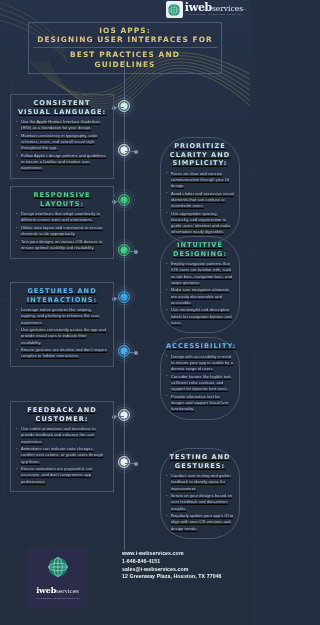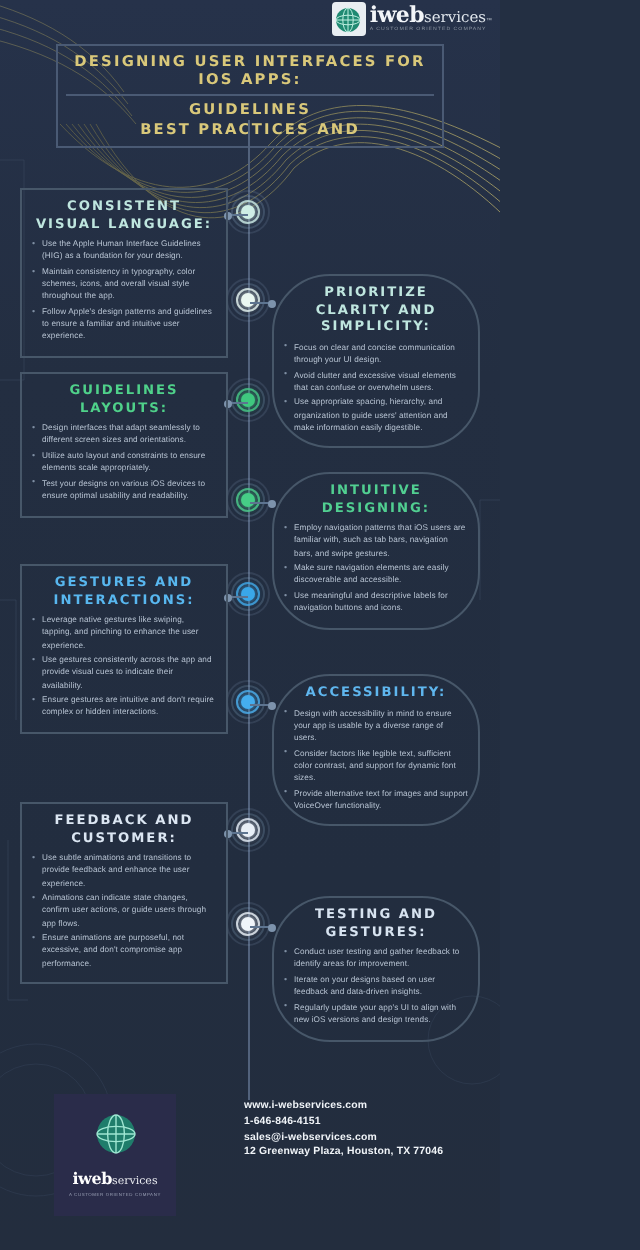--- a/index.html
+++ b/index.html
@@ -92,23 +92,24 @@
     background:#7d93ac;
   }
   .connector.to-left::after { left:-2px; }
   .connector.to-right::after { right:-2px; }
 
   
   .card {
     position:absolute;
     border:1px solid #475769;
     padding:4px 5px 5px;
+    text-decoration:underline;
   }
   .card-left  { left:10px;  width:104px; }
-  .card-right { right:10px; width:104px;border-radius:29px; }
+  .card-right { right:10px; width:80px;border-radius:29px; }
   .card h3 {
     font-family:"DejaVu Sans", sans-serif;
     font-weight:bold;
     font-size:6.6px;
     letter-spacing:1.0px;
     line-height:1.3;
     text-align:center;
     margin-bottom:3px;
   }
   .card ul { list-style:none; }
@@ -231,25 +232,25 @@
       <div class="logo-row">
         <span class="logo-iweb">iweb</span>
           <span class="logo-services">services</span>
           <span class="logo-tm">™</span>
       </div>
       <div class="logo-tag">A CUSTOMER ORIENTED COMPANY</div>
     </div>
   </div>
 
   <div class="title-box">
+    <div class="title-1">IOS APPS:</div>
     <div class="title-1">DESIGNING USER INTERFACES FOR</div>
-    <div class="title-1">IOS APPS:</div>
     <div class="title-rule"></div>
+    <div class="title-2">BEST PRACTICES AND</div>
     <div class="title-2">GUIDELINES</div>
-    <div class="title-2">BEST PRACTICES AND</div>
   </div>
 
   <div class="spine"></div>
   <div id="nodes">
       <div class="node" style="top: 106px;">
         <div class="halo" style="width: 22px; height: 22px; border-color: rgba(140, 170, 200, 0.16);"></div>
         <div class="halo" style="width: 17px; height: 17px; border-color: rgba(140, 170, 200, 0.24);"></div>
         <div class="halo" style="width: 12px; height: 12px; border-color: rgba(140, 170, 200, 0.32);"></div>
         <div class="ring" style="width: 12px; height: 12px; border: 1px solid rgb(207, 238, 230); opacity: 0.75;"></div>
         <div class="dot" style="background: rgb(207, 238, 230); box-shadow: rgb(207, 238, 230) 0px 0px 5px;"></div>
@@ -323,21 +324,21 @@
       </div>
       <div class="card card-right c-teal" style="top: 137px;">
         <h3>PRIORITIZE CLARITY AND SIMPLICITY:</h3>
         <ul>
           <li>Focus on clear and concise communication through your UI design.</li>
           <li>Avoid clutter and excessive visual elements that can confuse or overwhelm users.</li>
           <li>Use appropriate spacing, hierarchy, and organization to guide users' attention and make information easily digestible.</li>
         </ul>
       </div>
       <div class="card card-left c-green" style="top: 186px;">
-        <h3>GUIDELINES LAYOUTS:</h3>
+        <h3>RESPONSIVE LAYOUTS:</h3>
         <ul>
           <li>Design interfaces that adapt seamlessly to different screen sizes and orientations.</li>
           <li>Utilize auto layout and constraints to ensure elements scale appropriately.</li>
           <li>Test your designs on various iOS devices to ensure optimal usability and readability.</li>
         </ul>
       </div>
       <div class="card card-right c-green2" style="top: 236px;">
         <h3>INTUITIVE DESIGNING:</h3>
         <ul>
           <li>Employ navigation patterns that iOS users are familiar with, such as tab bars, navigation bars, and swipe gestures.</li>

